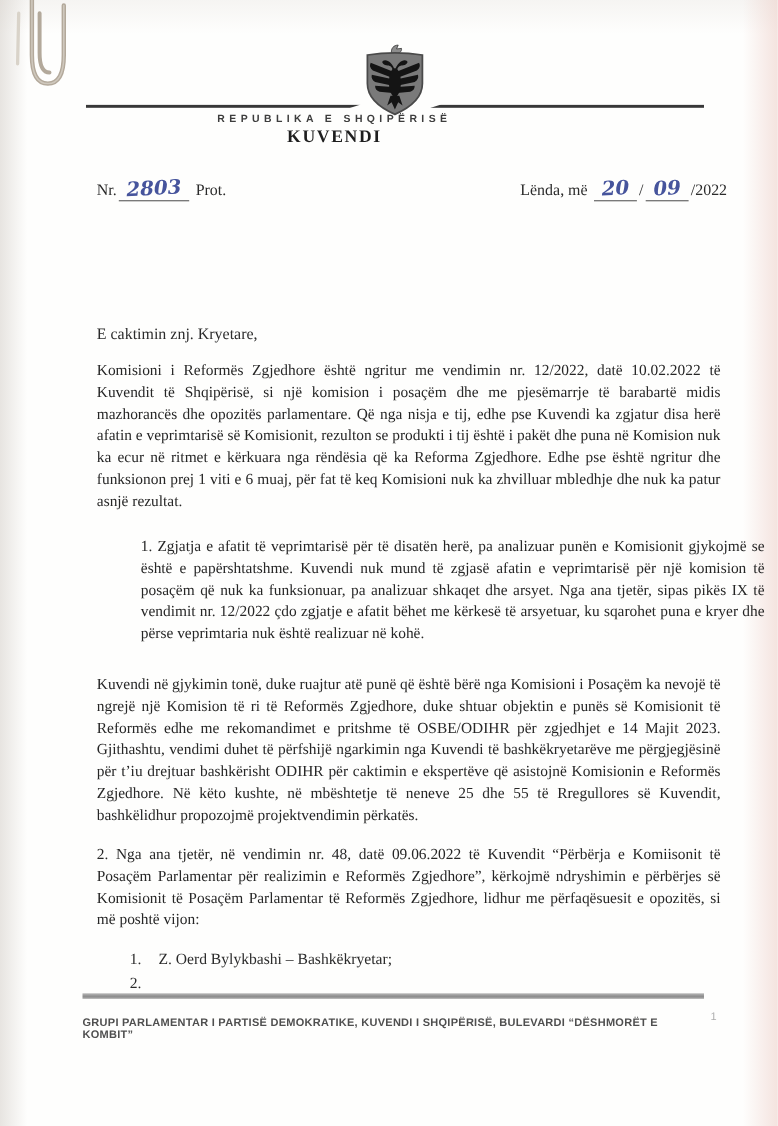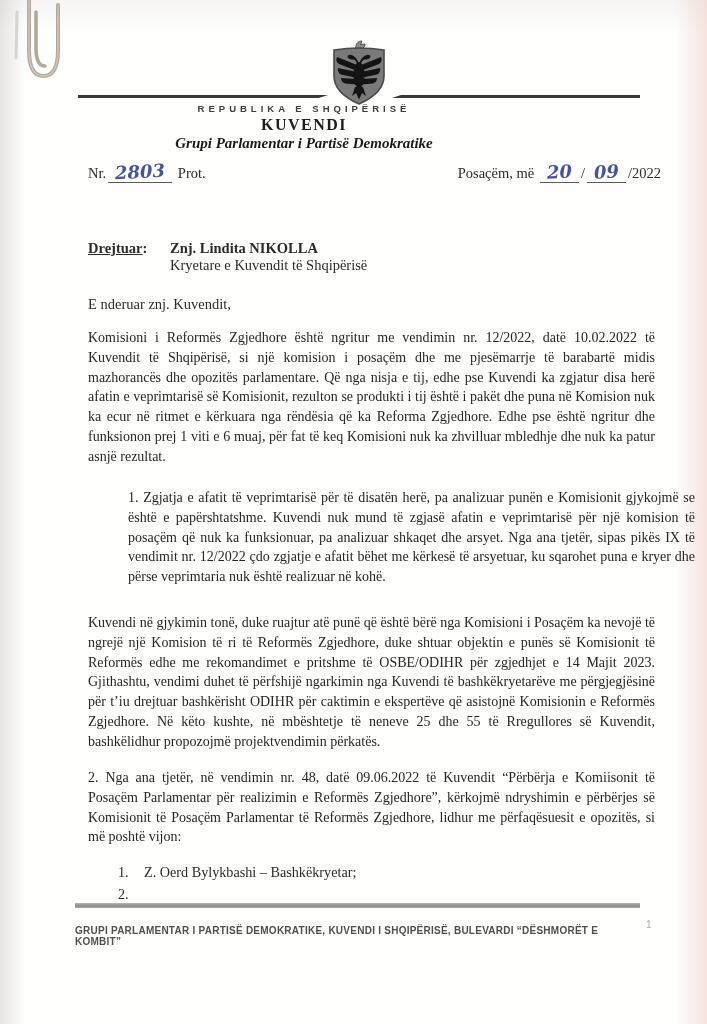--- a/index.html
+++ b/index.html
@@ -84,43 +84,35 @@
       <ellipse cx="29" cy="35" rx="5.5" ry="13"></ellipse>
       <path d="M25,47 L22,56 L26,53 L29,59.5 L32,53 L36,56 L33,47 Z"></path>
     </g>
   </svg>
 
   <div class="rule rule-left"></div>
   <div class="rule rule-right"></div>
 
   <div class="hdr-text republic">REPUBLIKA E SHQIPËRISË</div>
   <div class="hdr-text institution">KUVENDI</div>
-  <div class="hdr-text group">Grupi Parlamentar i Partisë Demokratike</div>
 
   <div class="proto-row">
     <div>
       <span>Nr.</span><span class="uline"><span class="hw">2803</span></span>
       <span>Prot.</span>
     </div>
     <div>
-      <span>Posaçëm, më</span>
+      <span>Lënda, më</span>
       <span class="uline"><span class="hw">20</span></span><span>/</span><span class="uline"><span class="hw">09</span></span><span>/2022</span>
     </div>
   </div>
 
 
-  <div class="row addressee-row">
-    <span class="lbl"><u>Drejtuar</u><span>:</span></span>
-    <span>
-      <span class="addr-name">Znj. Lindita NIKOLLA</span><br>
-      <span>Kryetare e Kuvendit të Shqipërisë</span>
-    </span>
-  </div>
 
-  <div class="salutation">E nderuar znj. Kuvendit,</div>
+  <div class="salutation">E caktimin znj. Kryetare,</div>
 
   <p class="para p1">Komisioni i Reformës Zgjedhore është ngritur me vendimin nr. 12/2022, datë 10.02.2022 të Kuvendit të Shqipërisë, si një komision i posaçëm dhe me pjesëmarrje të barabartë midis mazhorancës dhe opozitës parlamentare. Që nga nisja e tij, edhe pse Kuvendi ka zgjatur disa herë afatin e veprimtarisë së Komisionit, rezulton se produkti i tij është i pakët dhe puna në Komision nuk ka ecur në ritmet e kërkuara nga rëndësia që ka Reforma Zgjedhore. Edhe pse është ngritur dhe funksionon prej 1 viti e 6 muaj, për fat të keq Komisioni nuk ka zhvilluar mbledhje dhe nuk ka patur asnjë rezultat.</p>
   <p class="para p2">1. Zgjatja e afatit të veprimtarisë për të disatën herë, pa analizuar punën e Komisionit gjykojmë se është e papërshtatshme. Kuvendi nuk mund të zgjasë afatin e veprimtarisë për një komision të posaçëm që nuk ka funksionuar, pa analizuar shkaqet dhe arsyet. Nga ana tjetër, sipas pikës IX të vendimit nr. 12/2022 çdo zgjatje e afatit bëhet me kërkesë të arsyetuar, ku sqarohet puna e kryer dhe përse veprimtaria nuk është realizuar në kohë.</p>
   <p class="para p3">Kuvendi në gjykimin tonë, duke ruajtur atë punë që është bërë nga Komisioni i Posaçëm ka nevojë të ngrejë një Komision të ri të Reformës Zgjedhore, duke shtuar objektin e punës së Komisionit të Reformës edhe me rekomandimet e pritshme të OSBE/ODIHR për zgjedhjet e 14 Majit 2023. Gjithashtu, vendimi duhet të përfshijë ngarkimin nga Kuvendi të bashkëkryetarëve me përgjegjësinë për t’iu drejtuar bashkërisht ODIHR për caktimin e ekspertëve që asistojnë Komisionin e Reformës Zgjedhore. Në këto kushte, në mbështetje të neneve 25 dhe 55 të Rregullores së Kuvendit, bashkëlidhur propozojmë projektvendimin përkatës.</p>
   <p class="para p4">2. Nga ana tjetër, në vendimin nr. 48, datë 09.06.2022 të Kuvendit “Përbërja e Komiisonit të Posaçëm Parlamentar për realizimin e Reformës Zgjedhore”, kërkojmë ndryshimin e përbërjes së Komisionit të Posaçëm Parlamentar të Reformës Zgjedhore, lidhur me përfaqësuesit e opozitës, si më poshtë vijon:</p>
 
   <div class="members">
     <div class="li">
       <span class="num">1.</span>
       <span>Z. Oerd Bylykbashi – Bashkëkryetar;</span>

